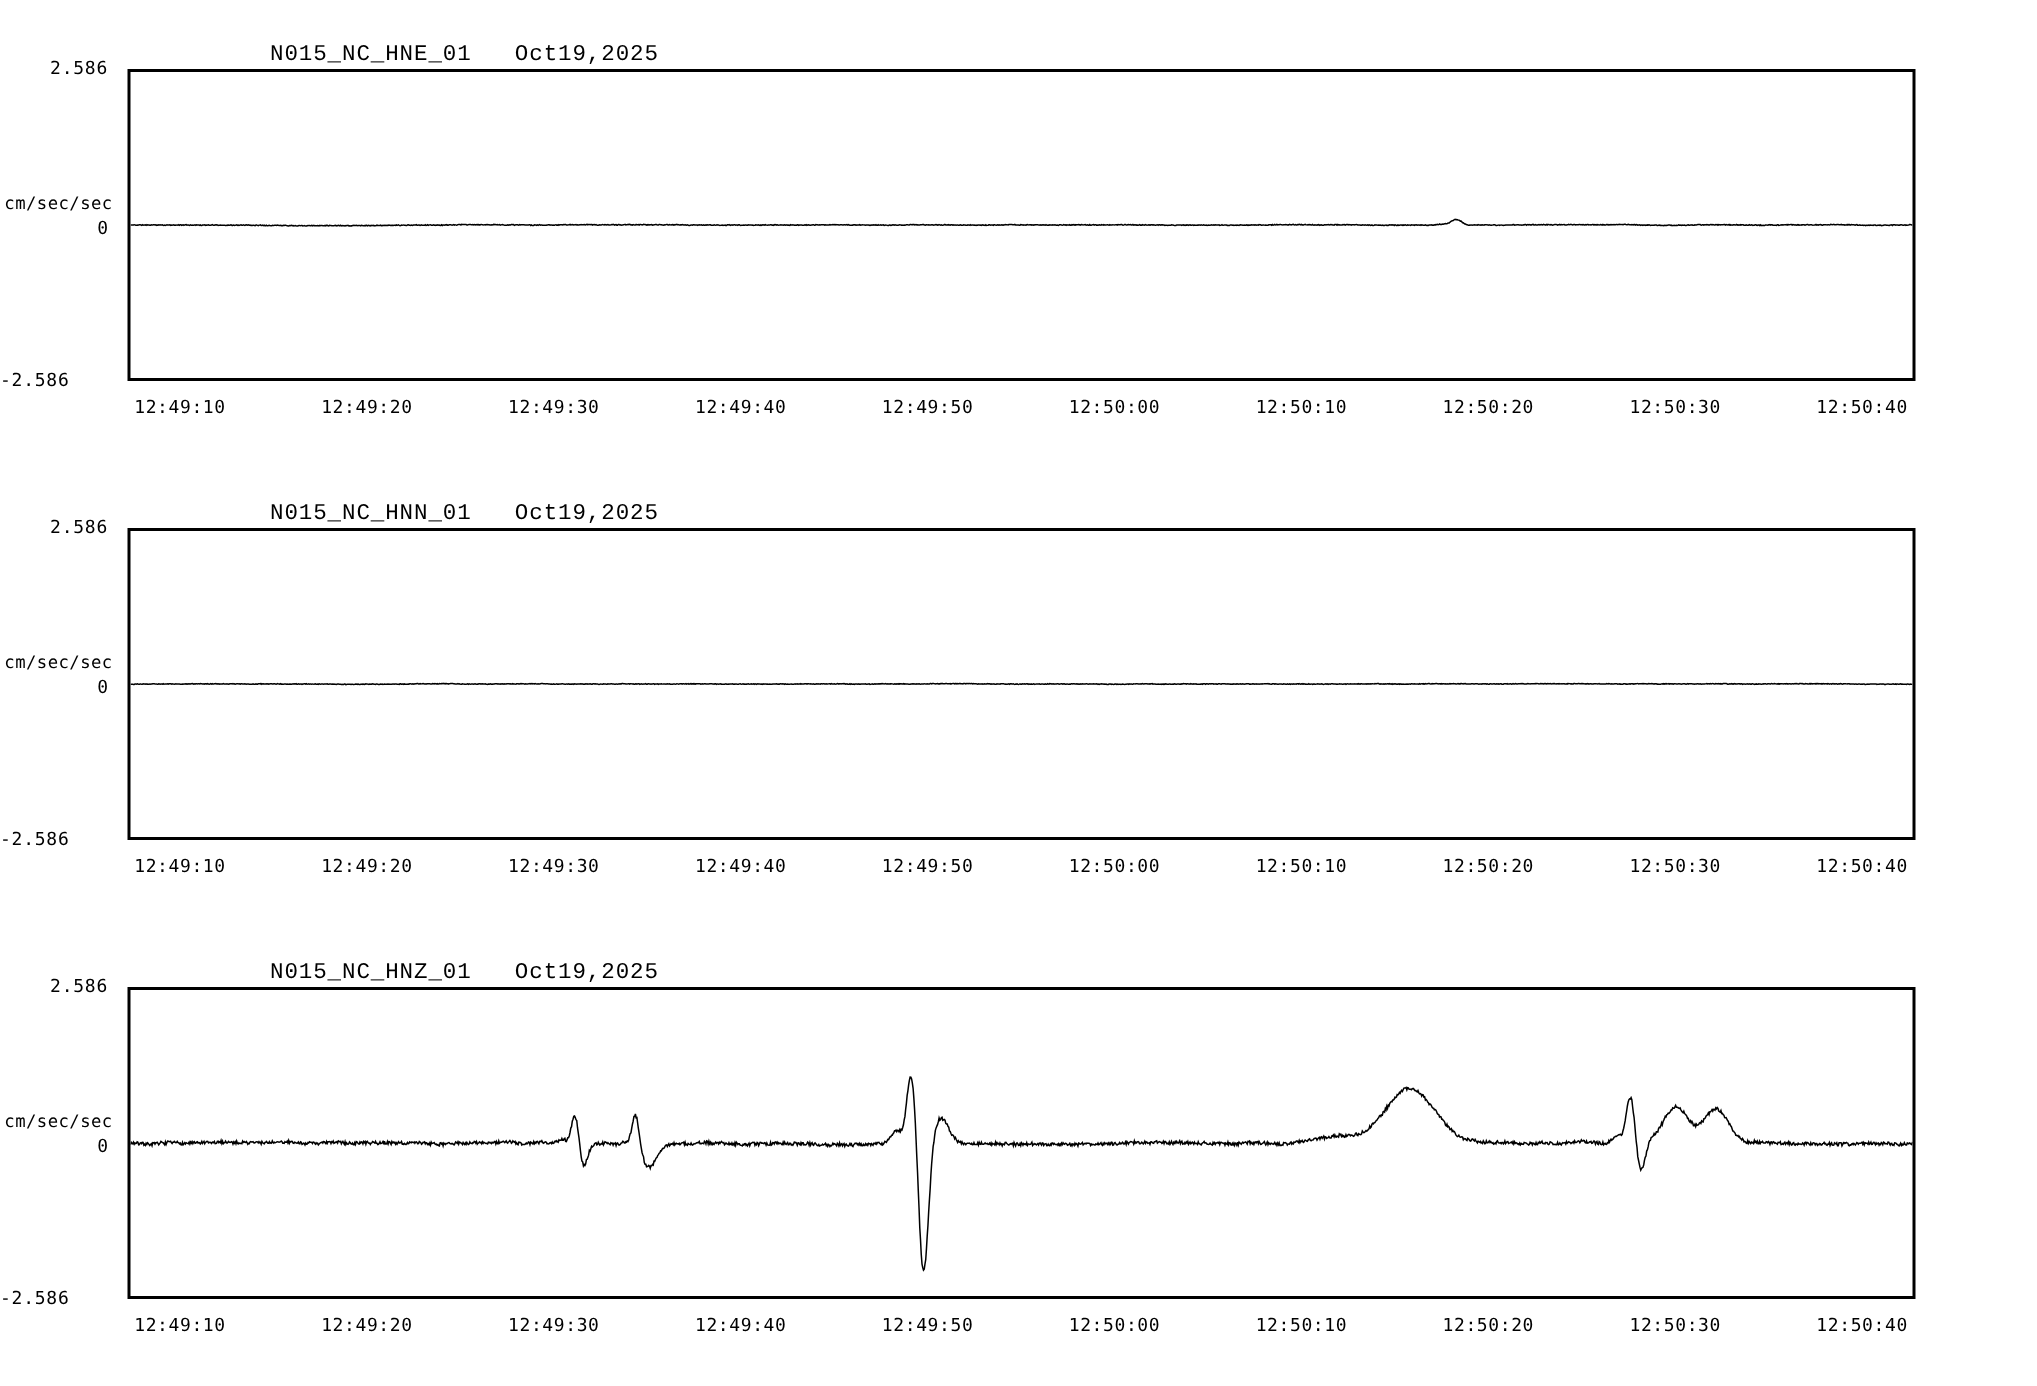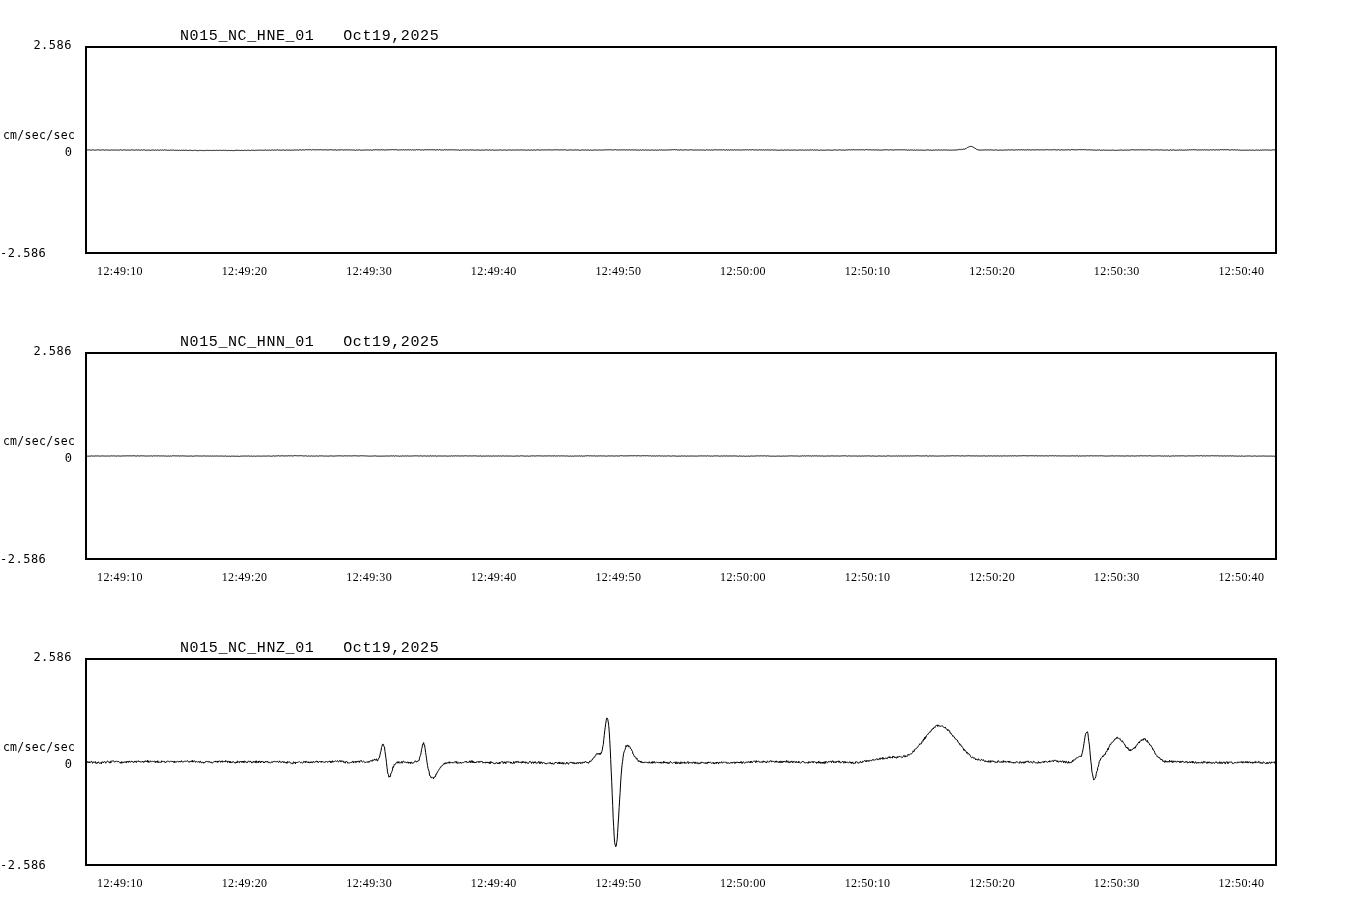--- a/index.html
+++ b/index.html
@@ -9,21 +9,21 @@
   .panel-1{top:10px;}
   .panel-2{top:316px;}
   .panel-3{top:622px;}
   .plot-area{position:absolute;left:85px;top:36px;width:1192px;height:208px;border-left:2px solid #000;border-top:2px solid #000;border-right:2px solid #000;border-bottom:2px solid #000;background:#fff;box-sizing:border-box;}
   .trace-svg{position:absolute;left:0;top:0;width:100%;height:100%;display:block;}
   .y-label-top{position:absolute;left:0;top:28px;width:72px;text-align:right;font-size:12px;letter-spacing:0.5px;}
   .y-label-bot{position:absolute;left:0;top:236px;width:72px;text-align:left;font-size:12px;letter-spacing:0.5px;}
   .y-label-mid{position:absolute;left:0;top:135px;width:72px;text-align:right;font-size:12px;}
   .y-units{position:absolute;left:0;top:118px;width:78px;text-align:center;font-size:11.5px;letter-spacing:0.3px;}
   .chan-title{position:absolute;left:180px;top:18px;font-size:15px;letter-spacing:0.6px;white-space:pre;font-family:Liberation Mono, monospace;}
-  .x-axis{position:absolute;left:85px;top:250px;width:1192px;height:24px;font-family:Liberation Serif, serif;}
+  .x-axis{position:absolute;left:85px;top:250px;width:1192px;height:24px;}
   .xtick{position:absolute;top:4px;font-size:12px;letter-spacing:0.4px;transform:translateX(-50%);white-space:nowrap;}
 </style>
 </head>
 <body>
 
 <div class="page">
 
   <div class="panel panel-1">
     <div class="y-label-top">2.586</div>
     <div class="y-units">cm/sec/sec</div>

